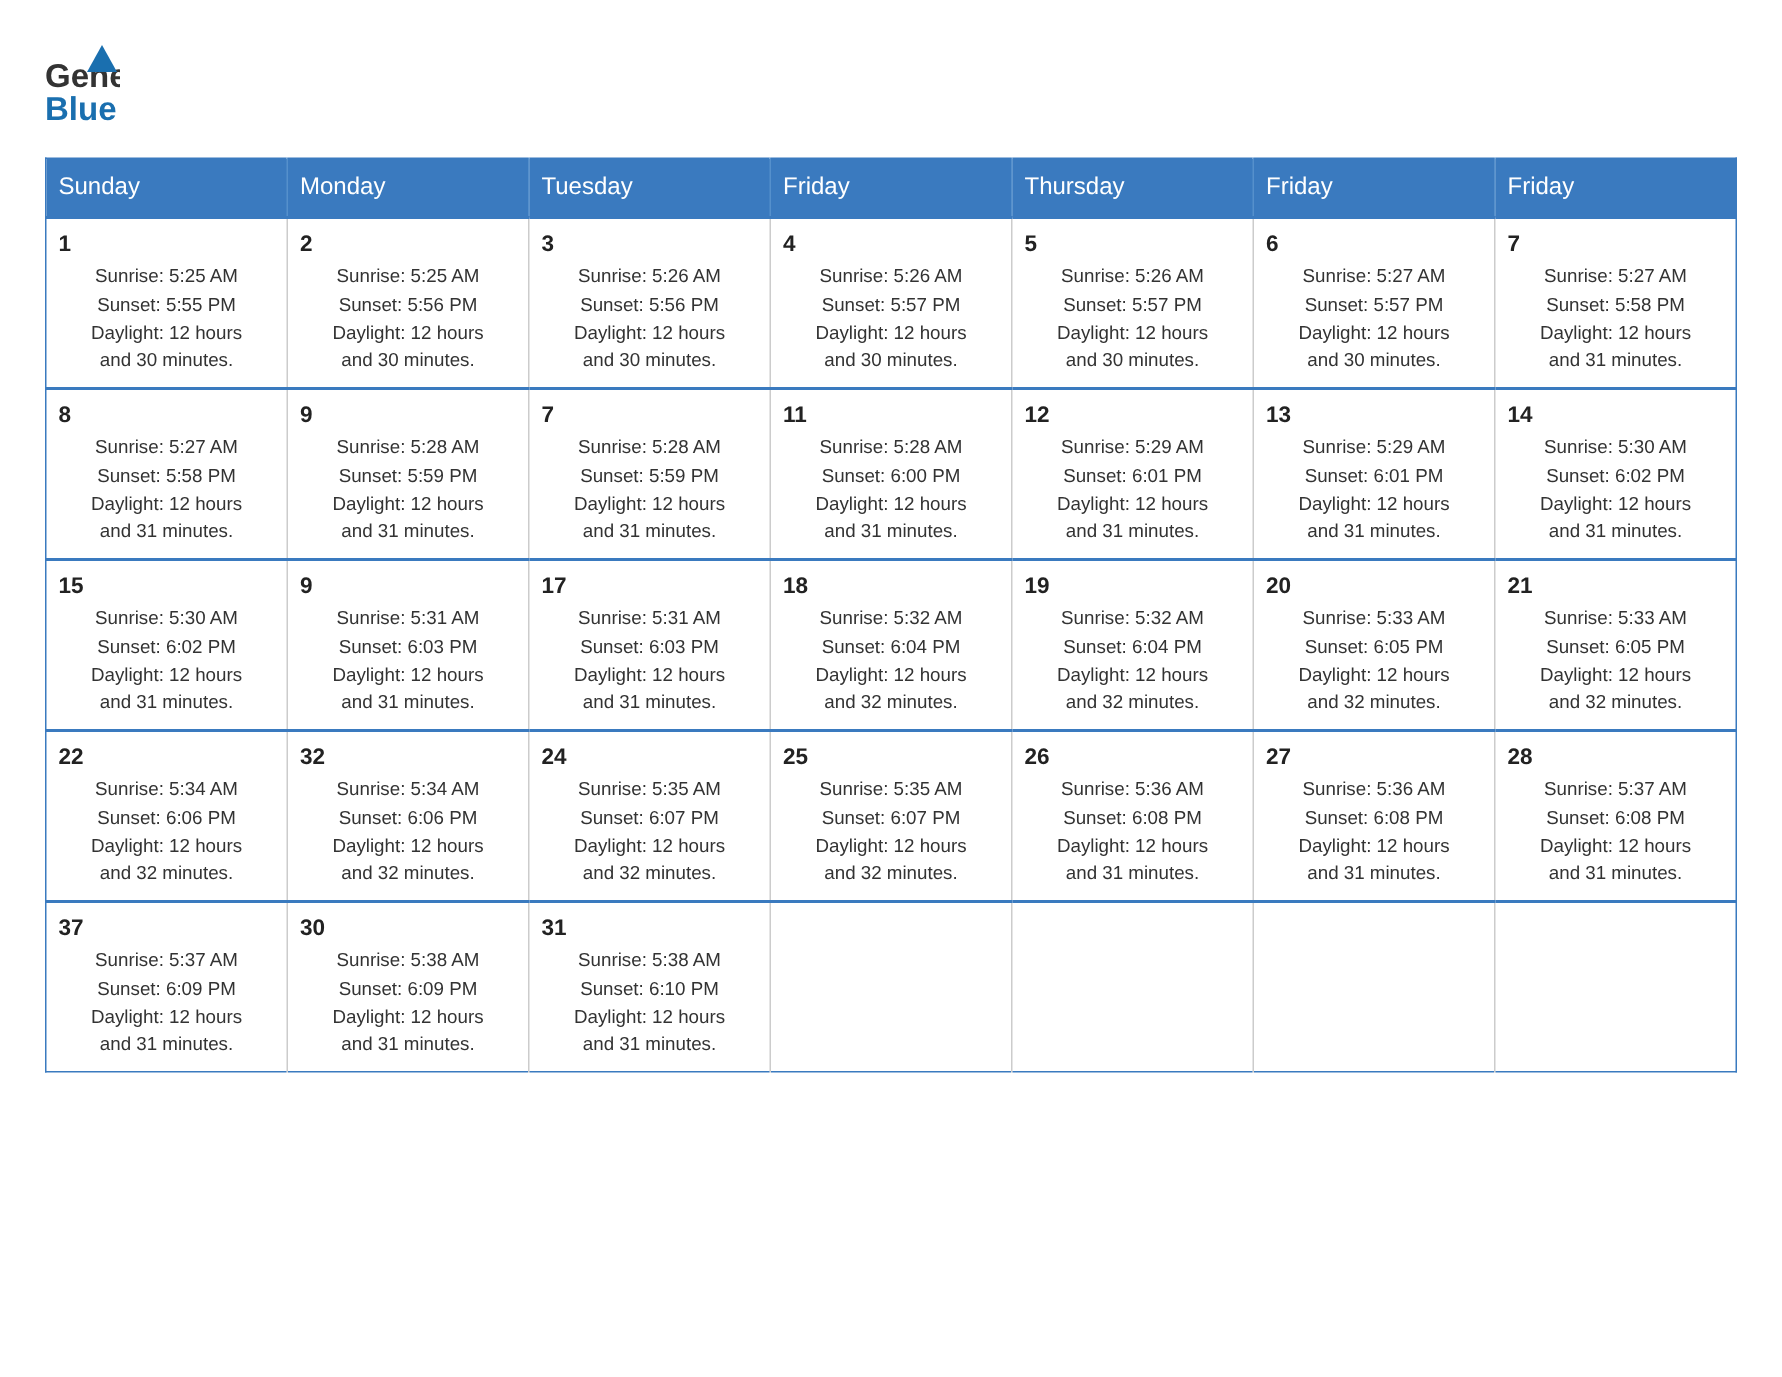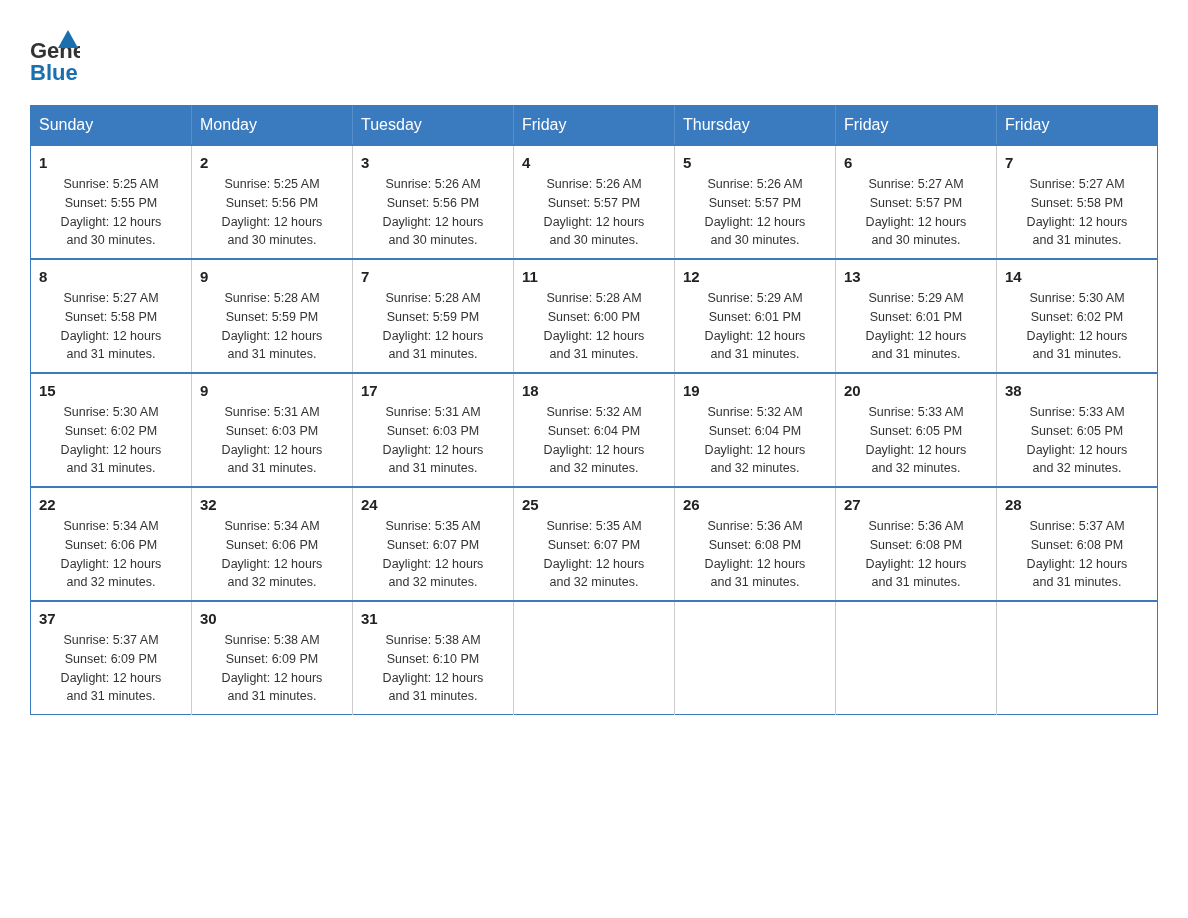--- a/index.html
+++ b/index.html
@@ -191,21 +191,21 @@
         </td>
         <td>
           <div class="day-number">19</div>
           <div class="day-info">Sunrise: 5:32 AM<br>Sunset: 6:04 PM<br>Daylight: 12 hours<br>and 32 minutes.</div>
         </td>
         <td>
           <div class="day-number">20</div>
           <div class="day-info">Sunrise: 5:33 AM<br>Sunset: 6:05 PM<br>Daylight: 12 hours<br>and 32 minutes.</div>
         </td>
         <td>
-          <div class="day-number">38</div>
+          <div class="day-number">21</div>
           <div class="day-info">Sunrise: 5:33 AM<br>Sunset: 6:05 PM<br>Daylight: 12 hours<br>and 32 minutes.</div>
         </td>
       </tr>
       <tr>
         <td>
           <div class="day-number">22</div>
           <div class="day-info">Sunrise: 5:34 AM<br>Sunset: 6:06 PM<br>Daylight: 12 hours<br>and 32 minutes.</div>
         </td>
         <td>
           <div class="day-number">32</div>

